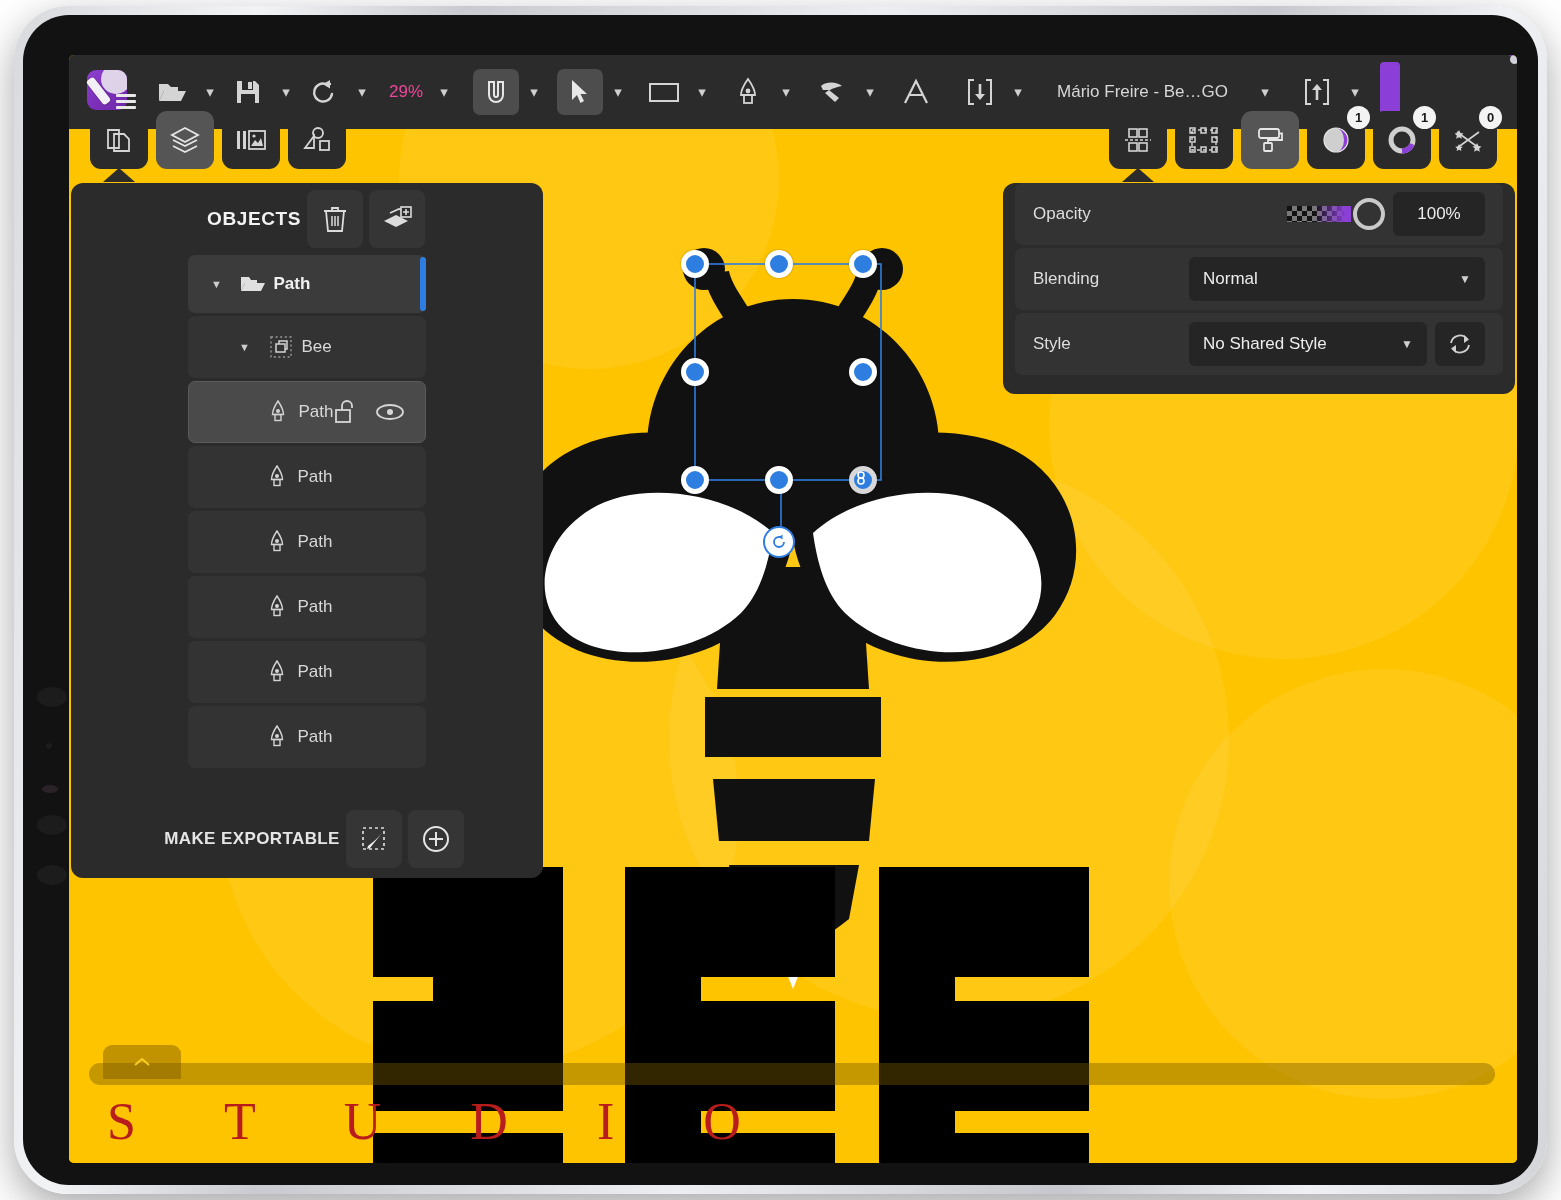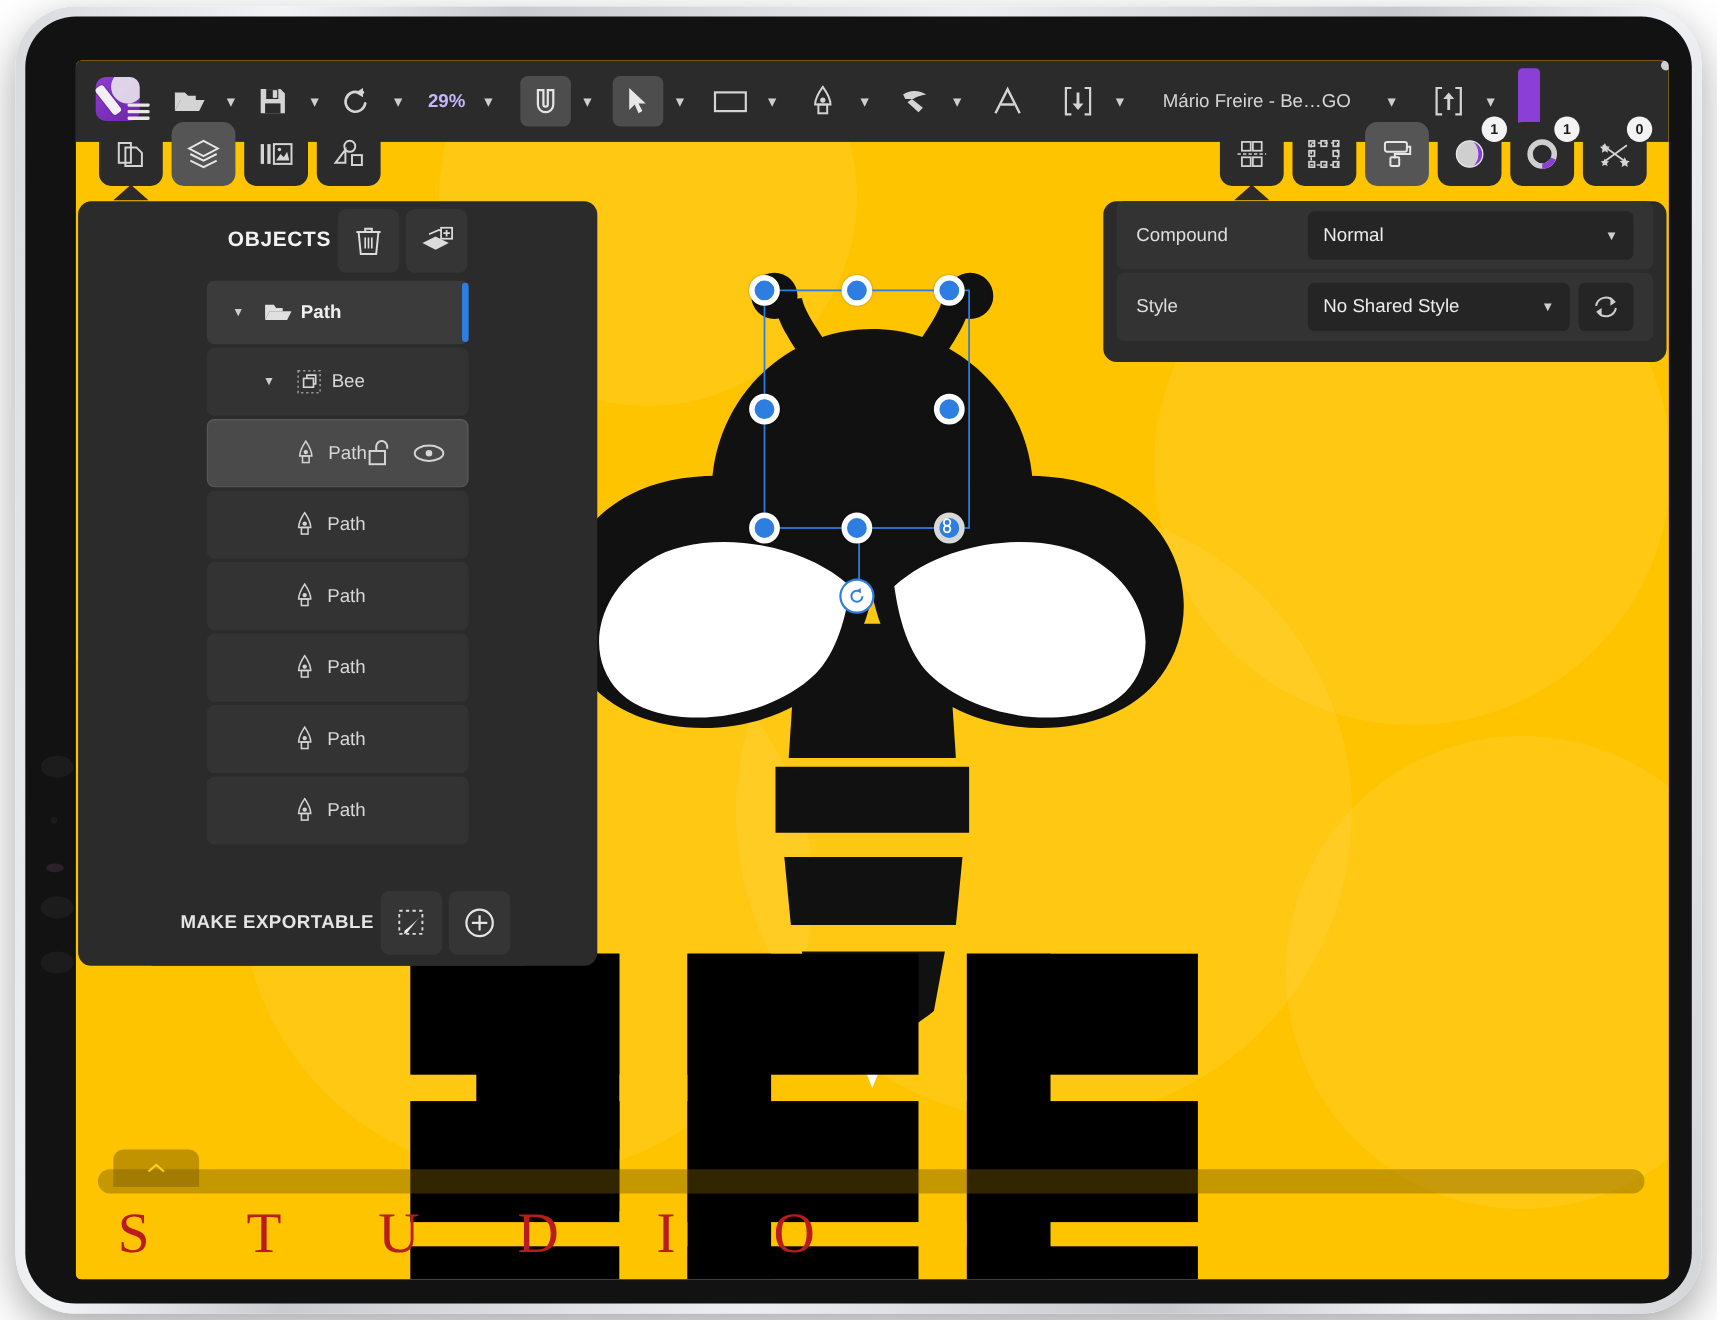--- a/index.html
+++ b/index.html
@@ -75,21 +75,21 @@
     background: #f2f0f4; border-radius: 3px;
     transform: rotate(-38deg);
     box-shadow: 0 0 0 1px rgba(0,0,0,.15);
   }
   #app-logo .burger {
     position: absolute; left: 29px; top: 24px; width: 20px; height: 14px;
   }
   #app-logo .burger i {
     display:block; height: 3px; background:#e8e8e8; margin-bottom: 3px; border-radius:1px;
   }
-  #zoom-label { color:#c4b5fd; font-size: 17px; padding: 0 6px 0 12px; font-weight: bold; }
+  #zoom-label { color:#ec4899; font-size: 17px; padding: 0 6px 0 12px; }
   #doc-title {
     color: #d6d6d6; font-size: 17px; white-space: nowrap;
     padding: 0 6px 0 24px; position: relative;
   }
   #doc-pin {
     position:absolute; right:-14px; top:-12px; width: 30px; height: 26px;
   }
   #doc-pin .ball { position:absolute; right:0; top:0; width:17px; height:17px; border-radius:50%; background:#8b3fd6; }
   #doc-pin .tail { position:absolute; right:11px; top:12px; width:16px; height:2px; background:#6e3aa8; transform:rotate(32deg); }
   #doc-pin .sm { position:absolute; right:12px; top:12px; width:9px; height:9px; border-radius:50%; background:#cfcfd6; }
@@ -706,23 +706,32 @@
               <line x1="15" y1="8" x2="15" y2="22" stroke="#e4e4e4" stroke-width="2"></line>
               <line x1="8" y1="15" x2="22" y2="15" stroke="#e4e4e4" stroke-width="2"></line>
             </svg>
           </div>
         </div>
       </div>
 
       <div id="appearance-panel">
 
 
-
         <div class="ap-row" style="height:62px;">
-          <div class="ap-label">Compound</div>
+          <div class="ap-label">Opacity</div>
+          <div style="flex:1;"></div>
+          <div class="opacity-slider">
+            <div class="opacity-track"></div>
+            <div class="slider-knob"></div>
+          </div>
+          <div class="value-box">100%</div>
+        </div>
+
+        <div class="ap-row" style="height:62px;">
+          <div class="ap-label">Blending</div>
           <div class="dropdown">
             <div class="dd-val">Normal</div>
             <div class="dd-arrow">▼</div>
           </div>
         </div>
 
         <div class="ap-row" style="height:62px;">
           <div class="ap-label">Style</div>
           <div class="dropdown">
             <div class="dd-val">No Shared Style</div>

